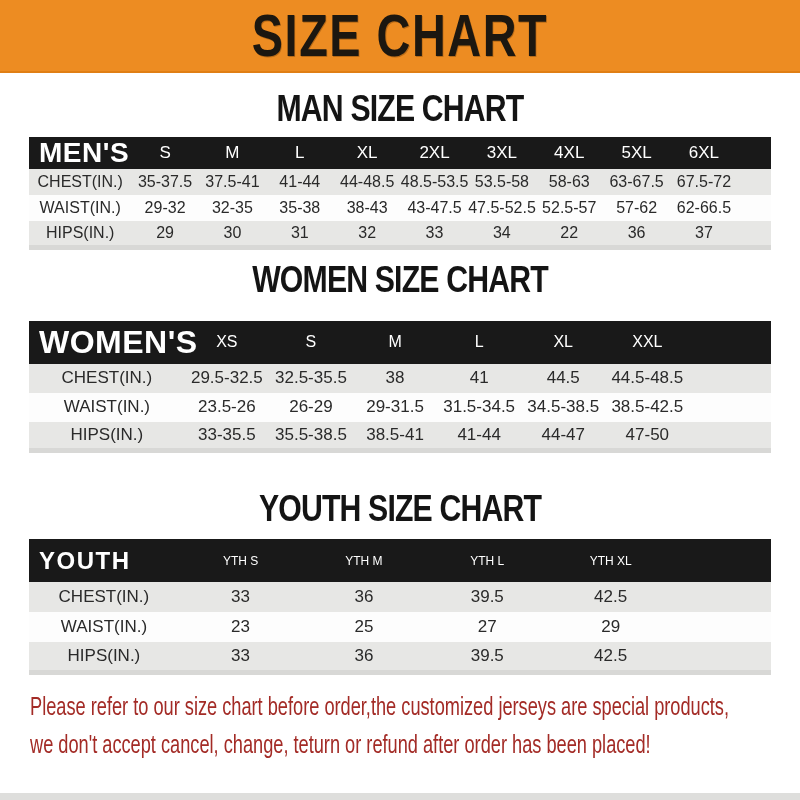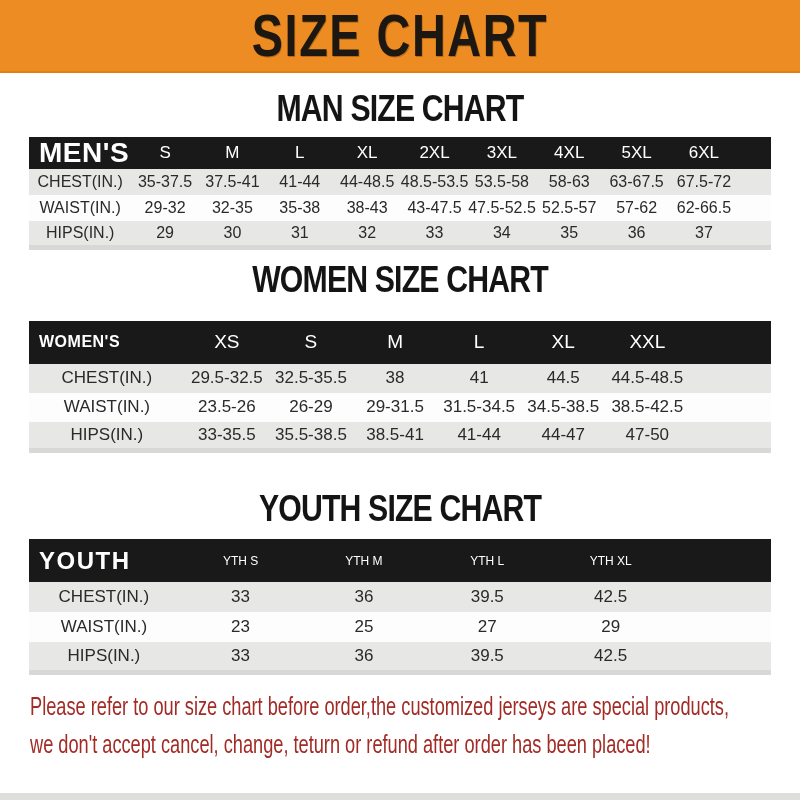--- a/index.html
+++ b/index.html
@@ -77,22 +77,22 @@
   
   .men thead tr  { height: 31px; }
   .men th        { font-size: 17px; }
   .men .hdr-label{ font-size: 28px; }
   .men tbody tr  { height: 26px; }
   .men td        { font-size: 16px; }
   .men col.c-label { width: 13.8%; }
   .men col.c-trail { width: 4.5%; }
   
   .women thead tr  { height: 43px; }
-  .women th        { font-size: 19px; }
-  .women .hdr-label{ font-size: 16px; }
+  .women th        { font-size: 16px; }
+  .women .hdr-label{ font-size: 32px; }
   .women tbody tr  { height: 29px; }
   .women td        { font-size: 17px; }
   .women col.c-label { width: 21%; }
   .women col.c-trail { width: 11%; }
   
   .youth thead tr  { height: 43px; }
   .youth th        { font-size: 12px; }
   .youth .hdr-label{ font-size: 24px; letter-spacing: 1.5px; }
   .youth tbody tr  { height: 30px; }
   .youth td        { font-size: 17px; }
@@ -189,21 +189,21 @@
         <td></td>
       </tr>
       <tr>
         <td>HIPS(IN.)</td>
         <td>29</td>
         <td>30</td>
         <td>31</td>
         <td>32</td>
         <td>33</td>
         <td>34</td>
-        <td>35</td>
+        <td>22</td>
         <td>36</td>
         <td>37</td>
         <td></td>
       </tr>
     </tbody>
   </table>
 
   <h2 class="section-heading" id="heading-women">
     <span>WOMEN SIZE CHART</span>
   </h2>

